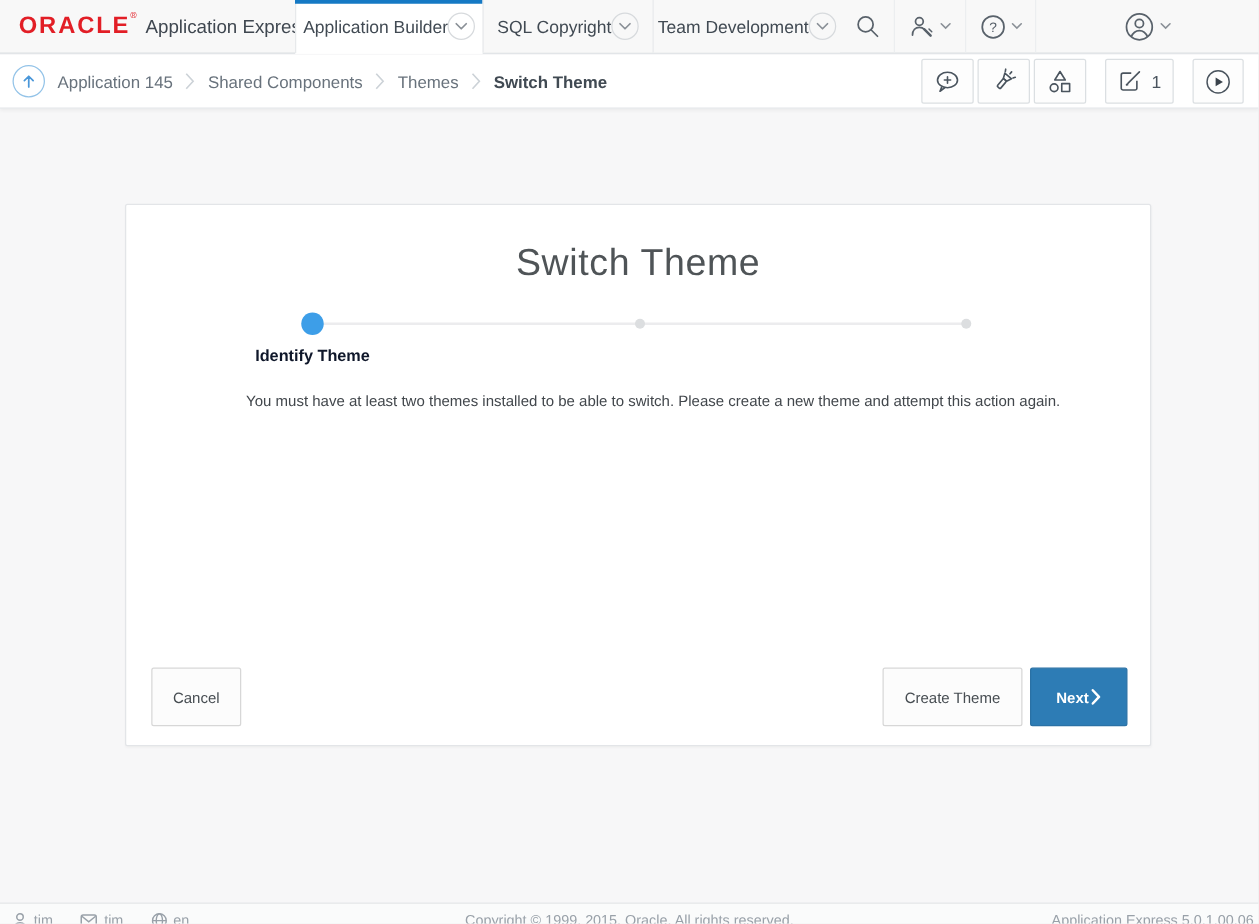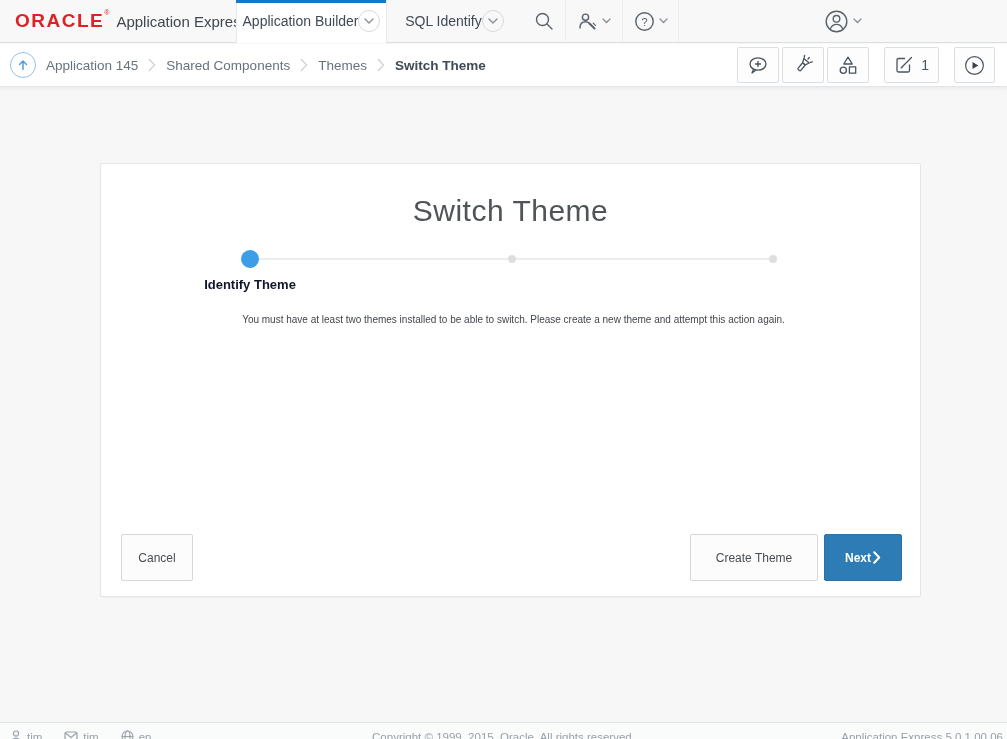--- a/index.html
+++ b/index.html
@@ -78,30 +78,30 @@
   .p-line { position:absolute; left:150px; top:94px; width:522px; height:2px; background:#ececee; }
   .dot { position:absolute; border-radius:50%; }
   .dot-active { left:140px; top:86px; width:18px; height:18px; background:#3d9ee8; }
   .dot-idle2 { left:407px; top:91px; width:8px; height:8px; background:#dcdee0; }
   .dot-idle3 { left:668px; top:91px; width:8px; height:8px; background:#dcdee0; }
   .step-label {
     position:absolute; left:49px; top:113px; width:200px; text-align:center;
     font-size:13px; font-weight:bold; color:#0f172a;
   }
   .msg {
-    position:absolute; top:150px; left:3px; width:100%; margin:0; text-align:center;
-    font-size:10px; color:#42474c;
+    position:absolute; top:150px; left:12px; width:100%; margin:0; text-align:center;
+    font-size:12px; color:#42474c;
   }
   .btn {
     position:absolute; top:370px; height:47px; border-radius:2px; font-size:12px;
     font-family:inherit; cursor:pointer; display:flex; align-items:center; justify-content:center;
   }
   .btn-plain { background:#fcfcfc; border:1px solid #d7d7d7; color:#474d52; }
   .btn-cancel { left:20px; width:72px; }
-  .btn-create { right:102px; width:128px; }
+  .btn-create { right:102px; width:112px; }
   .btn-next {
     right:18px; width:78px; background:#2d7cb5; border:1px solid #2a71a5;
     color:#fff; font-weight:bold; gap:2px;
   }
 
   
   .footer {
     position:absolute; left:0; right:0; top:722px; height:40px;
     background:#fafbfb; border-top:1px solid #e3e6e8;
     font-size:11.5px; color:#99a1a9;
@@ -124,21 +124,29 @@
 
     <div class="tab active" style="width:150px">
       <span>Application Builder</span>
       <span class="chev-circle">
         <svg width="12" height="8" viewBox="0 0 12 8">
             <path d="M2 2l4 4 4-4" fill="none" stroke="#8a9097" stroke-width="1.4" stroke-linecap="round" stroke-linejoin="round"></path>
           </svg>
       </span>
     </div>
     <div class="tab" style="width:136px">
-      <span>SQL Identify</span>
+      <span>SQL Copyright</span>
+      <span class="chev-circle">
+        <svg width="12" height="8" viewBox="0 0 12 8">
+            <path d="M2 2l4 4 4-4" fill="none" stroke="#8a9097" stroke-width="1.4" stroke-linecap="round" stroke-linejoin="round"></path>
+          </svg>
+      </span>
+    </div>
+    <div class="tab" style="width:150px">
+      <span>Team Development</span>
       <span class="chev-circle">
         <svg width="12" height="8" viewBox="0 0 12 8">
             <path d="M2 2l4 4 4-4" fill="none" stroke="#8a9097" stroke-width="1.4" stroke-linecap="round" stroke-linejoin="round"></path>
           </svg>
       </span>
     </div>
 
     <div class="hicons">
       <div class="hicon" style="width:44px">
         <svg width="20" height="20" viewBox="0 0 20 20">

